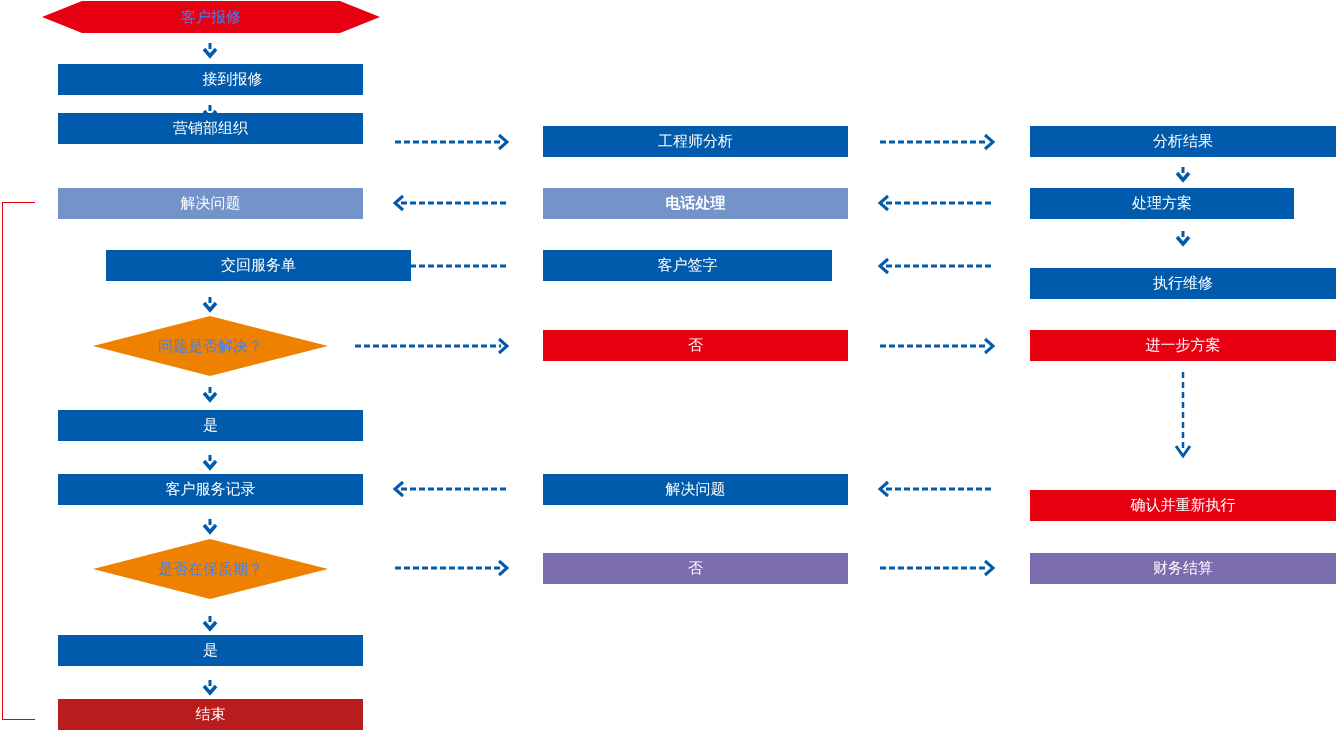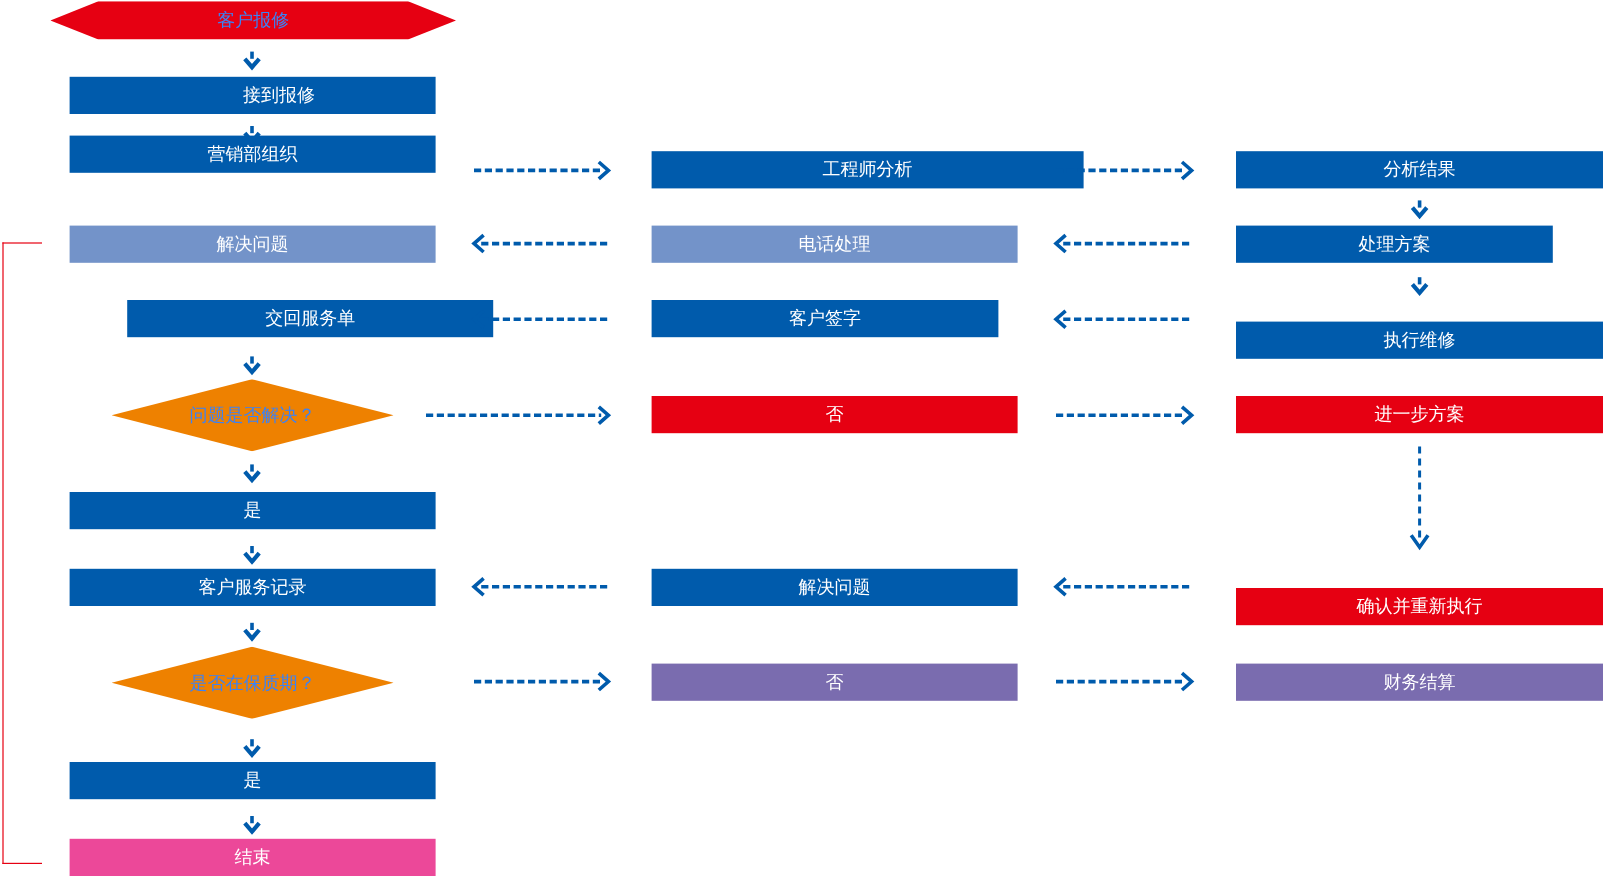--- a/index.html
+++ b/index.html
@@ -4,21 +4,21 @@
 <style>
   html, body { margin:0; padding:0; background:#ffffff; }
   body { width:1336px; height:731px; position:relative; overflow:hidden;
          font-family:"DejaVu Sans", "Liberation Sans", sans-serif; }
   .box { position:absolute; height:31px; color:#fff; font-size:15px;
          display:flex; align-items:center; justify-content:center; box-sizing:border-box; }
   .blue { background:#005bac; }
   .lblue { background:#7393c9; }
   .red { background:#e60012; }
   .purple { background:#7a6caf; }
-  .gray { background:#ec4899; }
+  .gray { background:#b91c1c; }
   .shape { position:absolute; }
   .shape-label { position:absolute; color:#3b82f6; font-size:15px; display:flex;
                  align-items:center; justify-content:center; }
   .bracket { position:absolute; border:1.5px solid #e60012; border-right:none; }
 </style>
 </head>
 <body>
 
 <div class="bracket" style="left:2px; top:202px; width:32px; height:516px;"></div>
 
@@ -41,22 +41,22 @@
 <div class="box blue" style="left:58px; top:474px; width:305px;">客户服务记录</div>
 
 <svg class="shape" style="left:93px; top:539px;" width="235" height="60">
   <polygon points="0,30 117,0 235,30 117,60" fill="#ee8100"></polygon>
 </svg>
 <div class="shape-label" style="left:93px; top:539px; width:235px; height:60px;">是否在保质期？</div>
 
 <div class="box blue" style="left:58px; top:635px; width:305px;">是</div>
 <div class="box gray" style="left:58px; top:699px; width:305px;">结束</div>
 
-<div class="box blue" style="left:543px; top:126px; width:360px;">工程师分析</div>
-<div class="box lblue" style="left:543px; top:188px; width:305px;">电话处理</div>
+<div class="box blue" style="left:543px; top:126px; width:305px;">工程师分析</div>
+<div class="box lblue" style="left:543px; top:188px; width:305px;font-weight:bold;">电话处理</div>
 <div class="box blue" style="left:543px; top:250px; width:289px;">客户签字</div>
 <div class="box red" style="left:543px; top:330px; width:305px;">否</div>
 <div class="box blue" style="left:543px; top:474px; width:305px;">解决问题</div>
 <div class="box purple" style="left:543px; top:553px; width:305px;">否</div>
 
 <div class="box blue" style="left:1030px; top:126px; width:306px;">分析结果</div>
 <div class="box blue" style="left:1030px; top:188px; width:264px;font-family:Liberation Mono, monospace;">处理方案</div>
 <div class="box blue" style="left:1030px; top:250px; width:306px;margin-top:18px;">执行维修</div>
 <div class="box red" style="left:1030px; top:330px; width:306px;">进一步方案</div>
 <div class="box red" style="left:1030px; top:474px; width:306px;margin-top:16px;">确认并重新执行</div>

